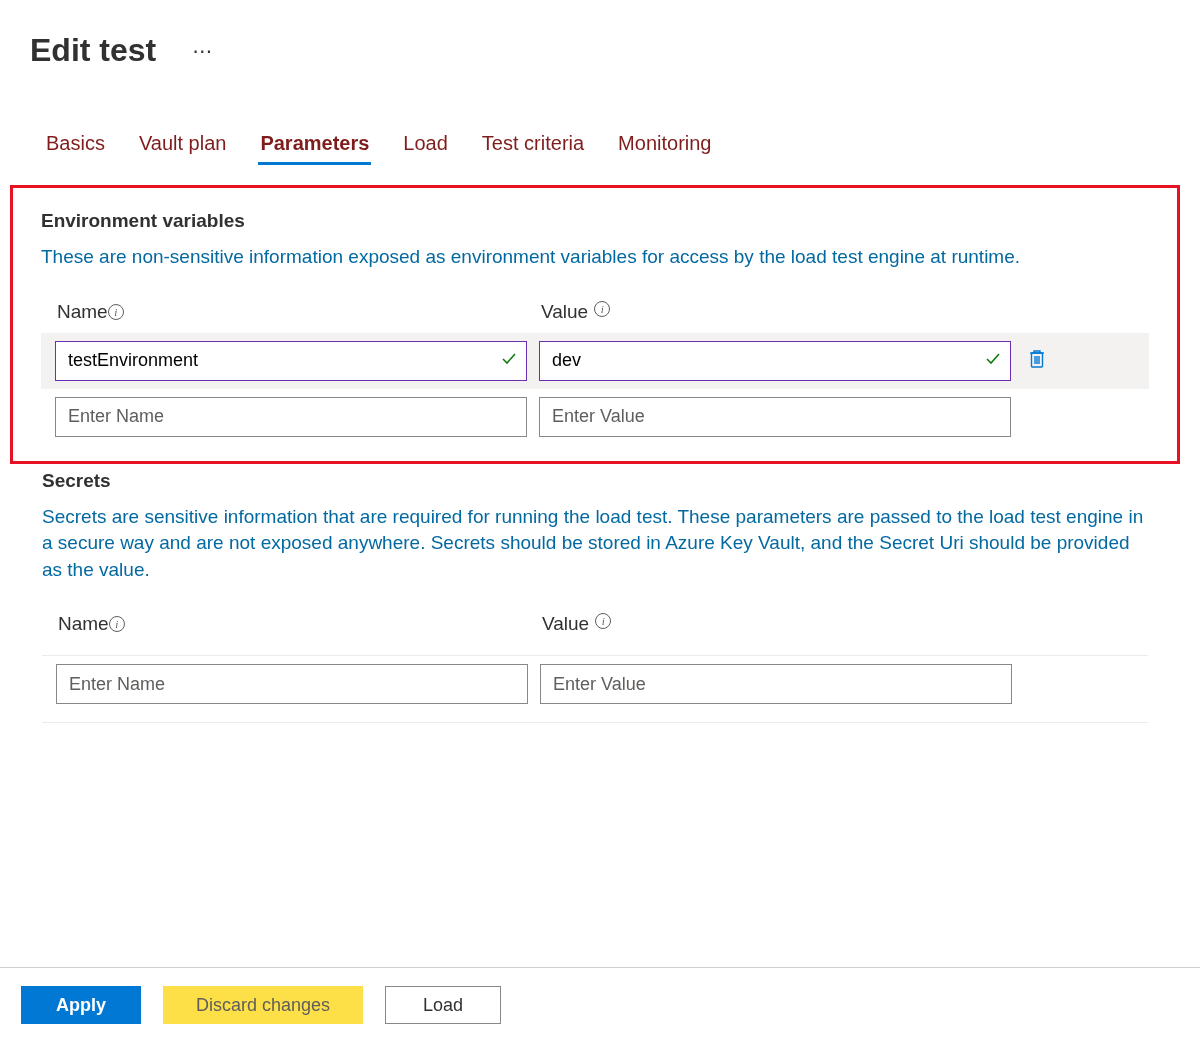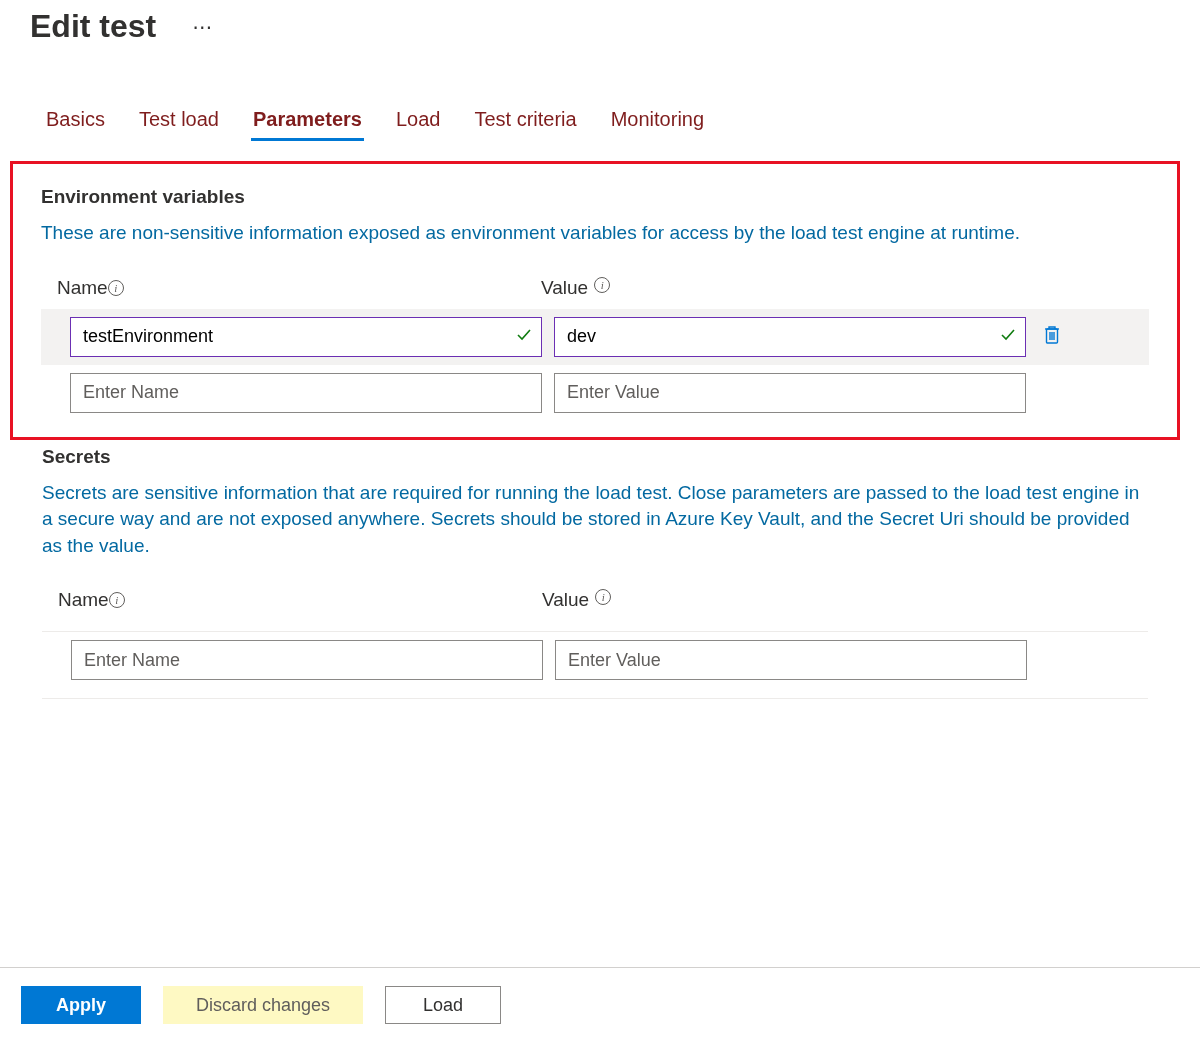--- a/index.html
+++ b/index.html
@@ -4,21 +4,21 @@
   <style>
     * { box-sizing: border-box; margin: 0; padding: 0; }
     body {
       font-family: "Segoe UI", -apple-system, BlinkMacSystemFont, sans-serif;
       color: #323130;
       background: #fff;
       width: 1200px;
       height: 1042px;
       position: relative;
     }
-    .page { padding: 8px 40px 0 30px; }
+    .page { padding: 32px 40px 0 30px; }
     .header { display: flex; align-items: center; gap: 28px; margin-bottom: 55px; }
     .page-title { font-size: 32px; font-weight: 600; }
     .more-btn {
       background: none; border: none; cursor: pointer;
       font-size: 20px; color: #323130; letter-spacing: 2px;
       padding: 4px 8px;
     }
     .tabs {
       display: flex; gap: 30px;
       margin-left: 14px; margin-bottom: 20px;
@@ -58,21 +58,21 @@
       font-size:11px; color:#605e5c; font-style: italic;
       font-family: Georgia, serif;
     }
 
     .row {
       display:flex; gap:12px; align-items:center;
       padding: 8px 14px 8px 14px;
     }
     .row.valid { background:#f3f2f1; }
     .input-wrap { position:relative; }
-    .input-wrap.name { width:472px;margin-left:15px; }
+    .input-wrap.name { width:472px; }
     .input-wrap.value { width:472px; }
     .text-input {
       width:100%; height:40px;
       border:1px solid #8a8886;
       padding: 0 36px 0 12px;
       font-size:18px; font-family:inherit;
       outline:none;
     }
     .text-input::placeholder { color:#605e5c; }
     .row.valid .text-input { border:1px solid #6b2fb3; }
@@ -95,35 +95,35 @@
       border-top:1px solid #d2d0ce;
       padding: 18px 21px;
       display:flex; gap:22px;
     }
     .btn {
       height:38px; padding:0 22px; font-size:18px;
       font-family:inherit; cursor:pointer;
       display:flex; align-items:center; justify-content:center;
     }
     .btn-primary { background:#0078d4; color:#fff; border:none; min-width:120px; font-weight:600;}
-    .btn-muted { background:#fef9c3; color:#605e5c; border:none; min-width:200px;}
+    .btn-muted { background:#fde047; color:#605e5c; border:none; min-width:200px;}
     .btn-default { background:#fff; color:#323130; border:1px solid #8a8886; min-width:116px;}
   </style>
 </head>
 <body>
 
 <div class="page">
   <div class="header">
     <h1 class="page-title">Edit test</h1>
     <button class="more-btn">⋯</button>
   </div>
 
   <div class="tabs">
     <button class="tab">Basics</button>
-    <button class="tab">Test load</button>
+    <button class="tab">Vault plan</button>
     <button class="tab active">Parameters</button>
     <button class="tab">Load</button>
     <button class="tab">Test criteria</button>
     <button class="tab">Monitoring</button>
   </div>
 
   <div class="highlight-box">
     <div class="section">
       <div class="section-title">Environment variables</div>
       <div class="section-desc">These are non-sensitive information exposed as environment variables for access by the load test engine at runtime.</div>
@@ -176,21 +176,21 @@
         </div>
         <div class="input-wrap value">
           <input class="text-input" type="text" placeholder="Enter Value" style="">
         </div>
       </div>
     </div>
   </div>
 
   <div class="secrets-outer">
     <div class="section-title">Secrets</div>
-    <div class="section-desc">Secrets are sensitive information that are required for running the load test. Close parameters are passed to the load test engine in a secure way and are not exposed anywhere. Secrets should be stored in Azure Key Vault, and the Secret Uri should be provided as the value.</div>
+    <div class="section-desc">Secrets are sensitive information that are required for running the load test. These parameters are passed to the load test engine in a secure way and are not exposed anywhere. Secrets should be stored in Azure Key Vault, and the Secret Uri should be provided as the value.</div>
 
     <div class="grid-header">
       <div class="col-name">
         <span>Name</span>
         <span class="info-icon">i</span>
       </div>
       <div class="col-value">
         <span>Value</span>
         <span class="info-icon">i</span>
       </div>

